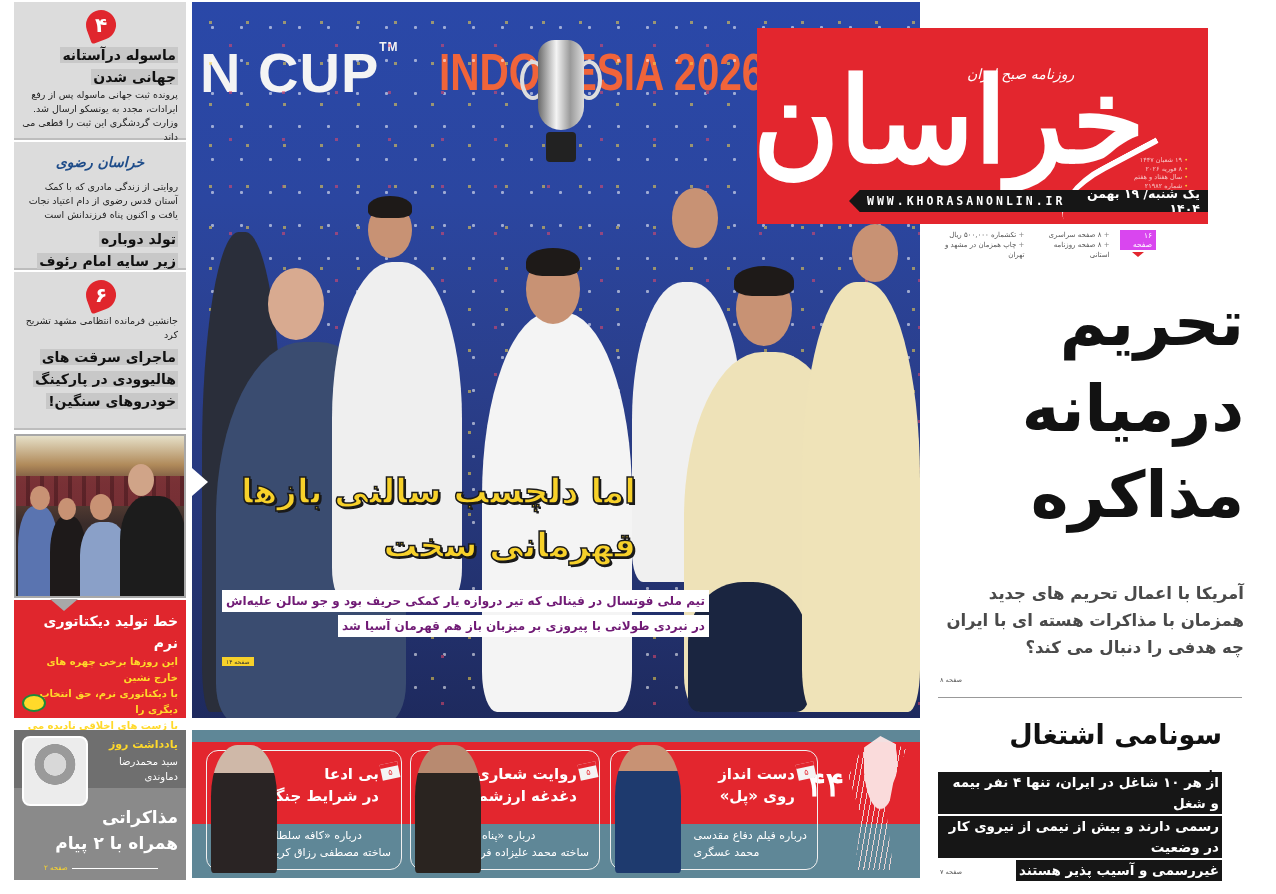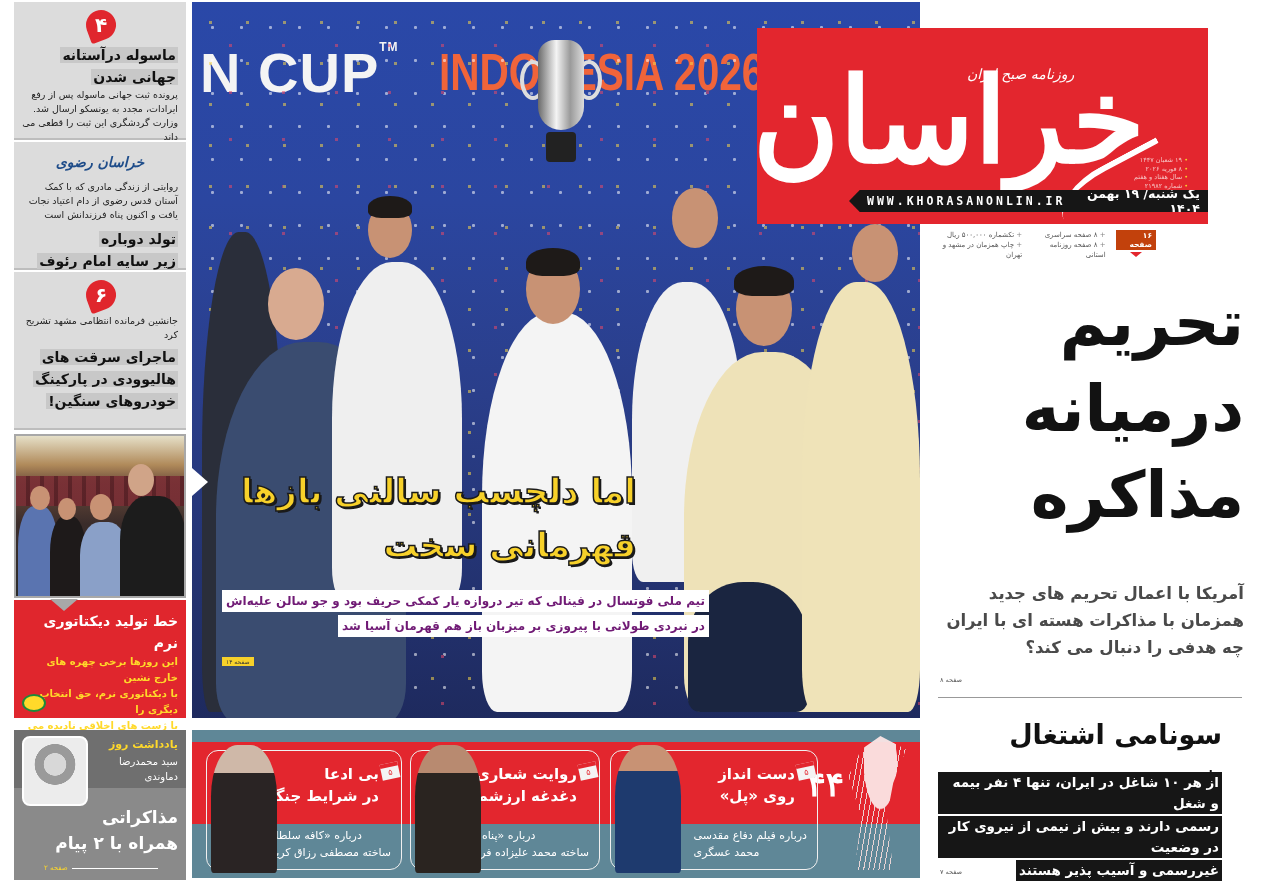--- a/index.html
+++ b/index.html
@@ -69,21 +69,21 @@
   .mast-logo { position: absolute; left: 18px; top: 18px; width: 370px; height: 150px; color: #fff; font-family: "DejaVu Serif", serif; font-weight: bold; font-size: 118px; line-height: 150px; text-align: center; letter-spacing: -4px; }
   .mast-tagline { position: absolute; left: 210px; top: 38px; color: #fff; font-family: "DejaVu Serif", serif; font-style: italic; font-size: 14px; }
   .mast-info { position: absolute; right: 20px; top: 128px; text-align: right; color: #f6c0c0; font-size: 6.5px; line-height: 8.5px; }
   .mast-info div::before { content: "• "; color: #f7d12a; }
   .mast-bar { position: absolute; left: 92px; right: 0; top: 162px; height: 22px; background: #161616; clip-path: polygon(3% 0, 100% 0, 100% 100%, 3% 100%, 0 50%); display: flex; align-items: center; justify-content: space-between; padding: 0 8px 0 18px; direction: ltr; }
   .mast-url { color: #fff; font-family: "DejaVu Sans Mono", monospace; font-size: 11.5px; letter-spacing: 3px; font-weight: bold; }
   .mast-date { color: #fff; font-weight: bold; font-size: 12.5px; direction: rtl; }
   .mast-swoosh { position: absolute; left: 300px; top: 134px; width: 120px; height: 60px; border-top: 6px solid #fff; border-radius: 50% 0 0 0; transform: rotate(-28deg); }
 
   .mast-sub { position: absolute; left: 930px; top: 230px; width: 226px; height: 28px; font-size: 7px; color: #555; display: flex; direction: rtl; align-items: flex-start; gap: 10px; }
-  .pages-badge { background: #c2410c; color: #fff; font-size: 7.5px; font-weight: bold; padding: 1px 4px; position: relative; }
+  .pages-badge { background: #d946ef; color: #fff; font-size: 7.5px; font-weight: normal; padding: 1px 4px; position: relative; }
   .pages-badge::after { content: ""; position: absolute; left: 50%; margin-left: -6px; bottom: -7px; border-left: 6px solid transparent; border-right: 6px solid transparent; border-top: 5px solid #e3262e; }
   .mast-sub .col div { line-height: 10px; }
   .mast-sub .col div::before { content: "+ "; color: #888; }
 
   
   .right { position: absolute; left: 932px; top: 280px; width: 312px; text-align: right; }
   .main-headline div { font-family: "DejaVu Sans", sans-serif; font-weight: bold; color: #121212; font-size: 64px; line-height: 86px; letter-spacing: -1px; }
   .main-lead { position: absolute; left: 932px; top: 580px; width: 312px; text-align: right; color: #4a4a4a; font-weight: bold; font-size: 16.5px; line-height: 27px; }
   .ref-small { font-size: 6.5px; color: #555; }
   .divider { position: absolute; left: 938px; top: 697px; width: 304px; height: 1px; background: #999; }

